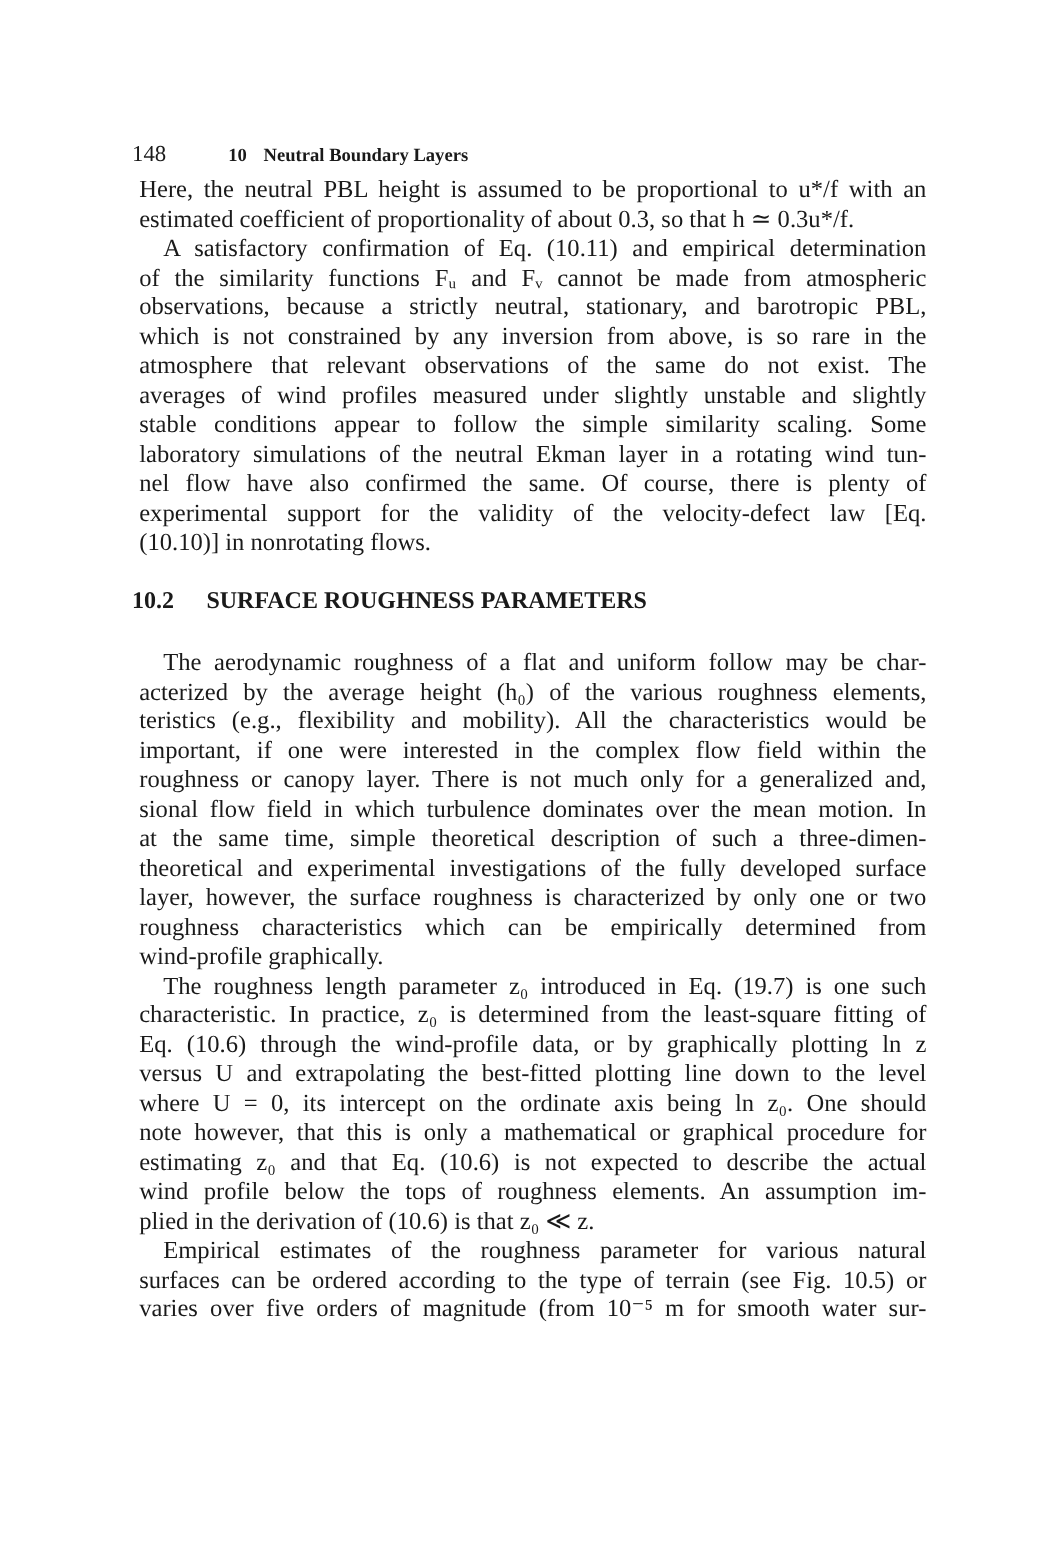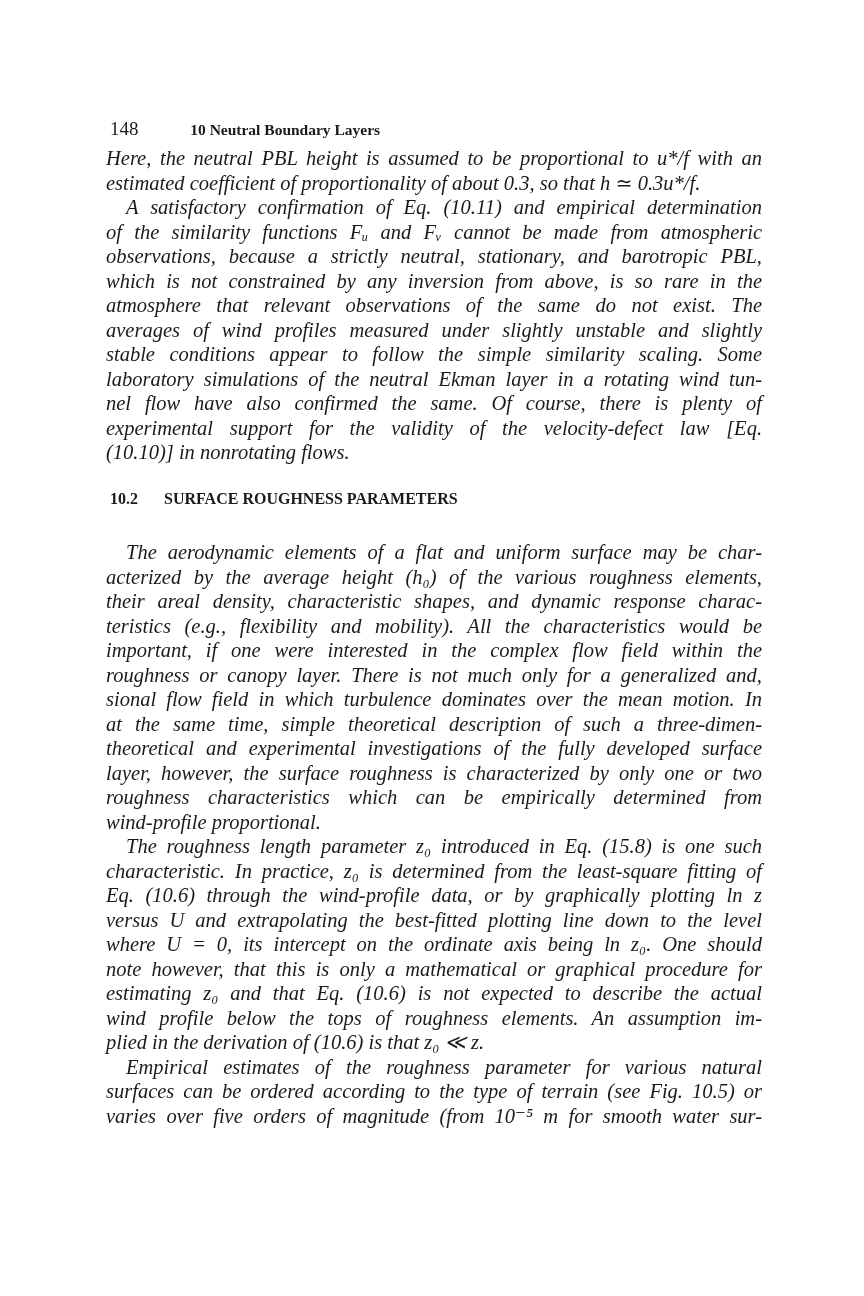--- a/index.html
+++ b/index.html
@@ -2,27 +2,27 @@
 <html><head>
 <meta charset="utf-8">
 <style>
   html, body { margin:0; padding:0; background:#ffffff; }
   body { width:864px; height:1296px; position:relative; overflow:hidden;
          font-family:"Liberation Serif","DejaVu Serif",serif; color:#1a1a1a; }
   .page { position:absolute; left:0; top:0; width:864px; height:1296px; }
   .header { position:absolute; top:84px; left:110px; font-size:17px; white-space:nowrap; }
   .header .pno { display:inline-block; width:76px; font-size:19px;margin-top:34px; }
   .header .chap { font-weight:bold; font-size:15.5px; }
-  .header .chap .num { }
-  .block { position:absolute; left:106px; width:656px;font-style:italic; }
+  .header .chap .num { margin-right:10px; }
+  .block { position:absolute; left:116px; width:656px; }
   .line { display:block; height:24.5px; line-height:24.5px; font-size:20.5px;
           text-align:justify; text-align-last:justify; white-space:nowrap; overflow:visible; }
   .line.last { text-align-last:left; }
   .line.indent { padding-left:20px; }
-  .heading { position:absolute; left:110px; top:490px; font-size:16px; font-weight:bold; white-space:nowrap;text-align:center; }
+  .heading { position:absolute; left:110px; top:490px; font-size:20px; font-weight:bold; white-space:nowrap;text-align:center; }
   .heading .num { margin-right:22px; }
 </style>
 </head>
 <body>
 
 <div class="page">
 
   <div class="header">
     <span class="pno">148</span>
     <span class="chap">
@@ -46,33 +46,32 @@
     <span class="line">experimental support for the validity of the velocity-defect law [Eq.</span>
     <span class="line last">(10.10)] in nonrotating flows.</span>
   </div>
 
   <div class="heading">
     <span class="num">10.2</span>
     <span>SURFACE ROUGHNESS PARAMETERS</span>
   </div>
 
   <div class="block" style="top:540px;">
-    <span class="line indent">The aerodynamic elements of a flat and uniform surface may be char-</span>
+    <span class="line indent">The aerodynamic roughness of a flat and uniform follow may be char-</span>
     <span class="line">acterized by the average height (h₀) of the various roughness elements,</span>
-    <span class="line">their areal density, characteristic shapes, and dynamic response charac-</span>
     <span class="line">teristics (e.g., flexibility and mobility). All the characteristics would be</span>
     <span class="line">important, if one were interested in the complex flow field within the</span>
     <span class="line">roughness or canopy layer. There is not much only for a generalized and,</span>
     <span class="line">sional flow field in which turbulence dominates over the mean motion. In</span>
     <span class="line">at the same time, simple theoretical description of such a three-dimen-</span>
     <span class="line">theoretical and experimental investigations of the fully developed surface</span>
     <span class="line">layer, however, the surface roughness is characterized by only one or two</span>
     <span class="line">roughness characteristics which can be empirically determined from</span>
-    <span class="line last">wind-profile proportional.</span>
-    <span class="line indent">The roughness length parameter z₀ introduced in Eq. (15.8) is one such</span>
+    <span class="line last">wind-profile graphically.</span>
+    <span class="line indent">The roughness length parameter z₀ introduced in Eq. (19.7) is one such</span>
     <span class="line">characteristic. In practice, z₀ is determined from the least-square fitting of</span>
     <span class="line">Eq. (10.6) through the wind-profile data, or by graphically plotting ln z</span>
     <span class="line">versus U and extrapolating the best-fitted plotting line down to the level</span>
     <span class="line">where U = 0, its intercept on the ordinate axis being ln z₀. One should</span>
     <span class="line">note however, that this is only a mathematical or graphical procedure for</span>
     <span class="line">estimating z₀ and that Eq. (10.6) is not expected to describe the actual</span>
     <span class="line">wind profile below the tops of roughness elements. An assumption im-</span>
     <span class="line last">plied in the derivation of (10.6) is that z₀ ≪ z.</span>
     <span class="line indent">Empirical estimates of the roughness parameter for various natural</span>
     <span class="line">surfaces can be ordered according to the type of terrain (see Fig. 10.5) or</span>

